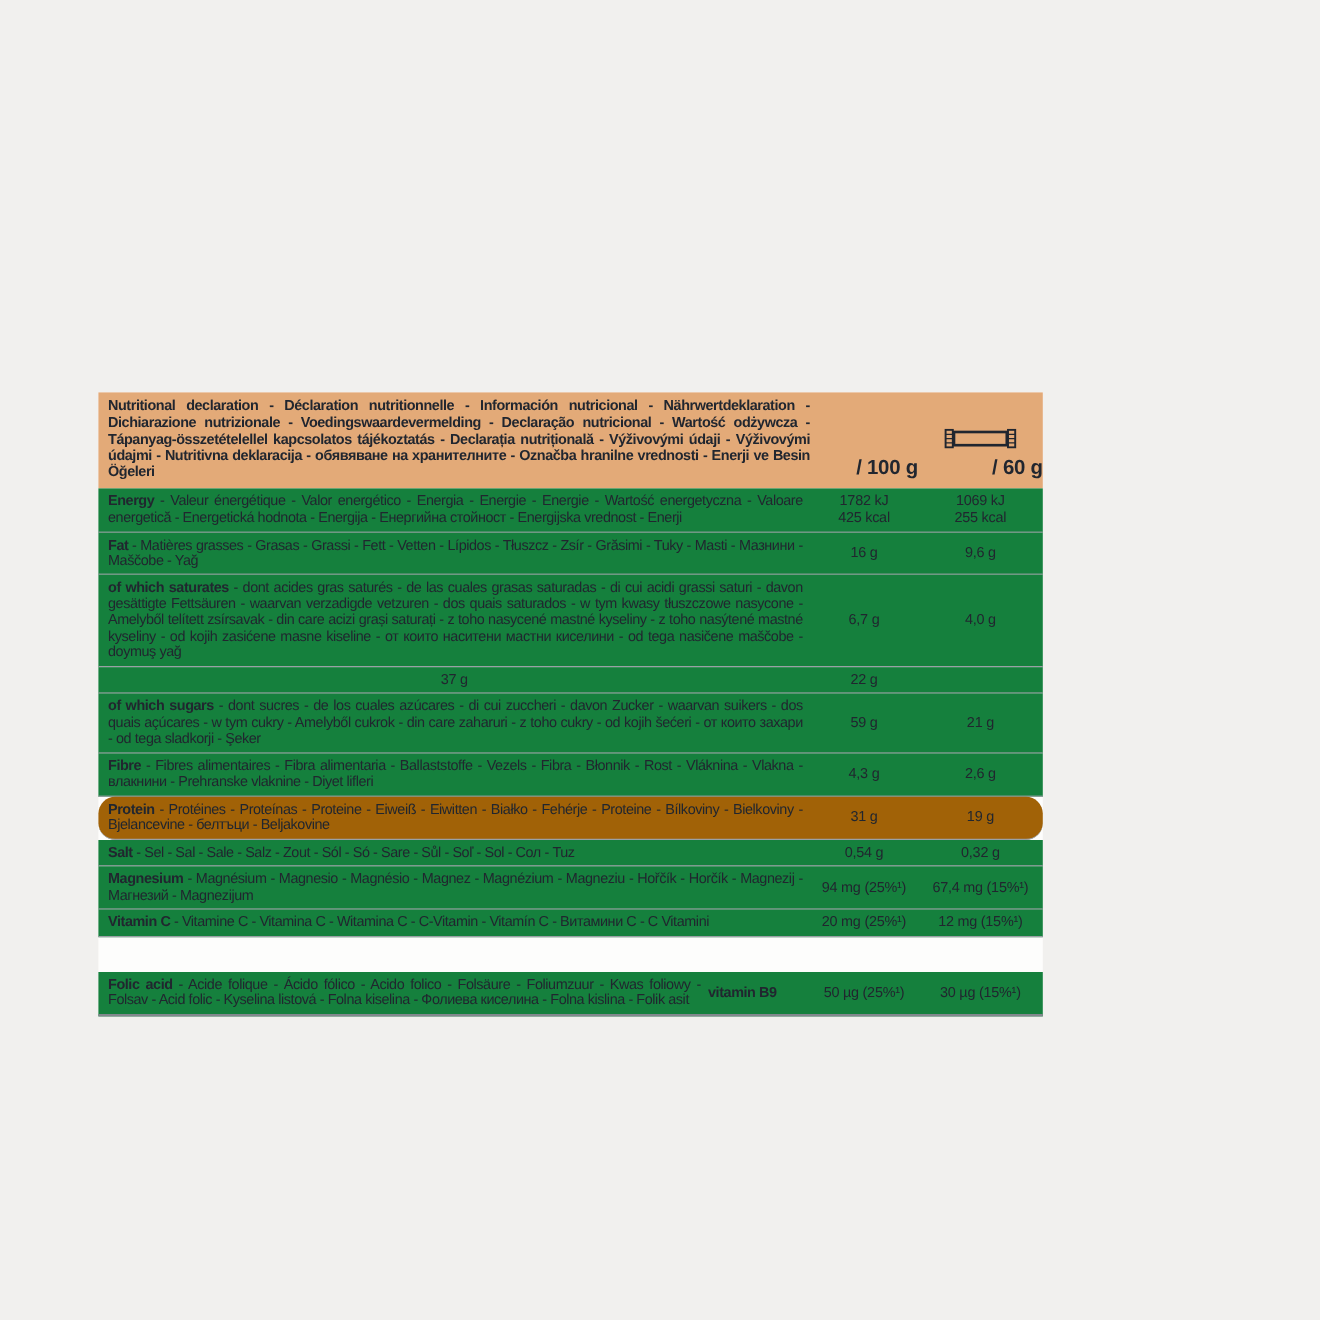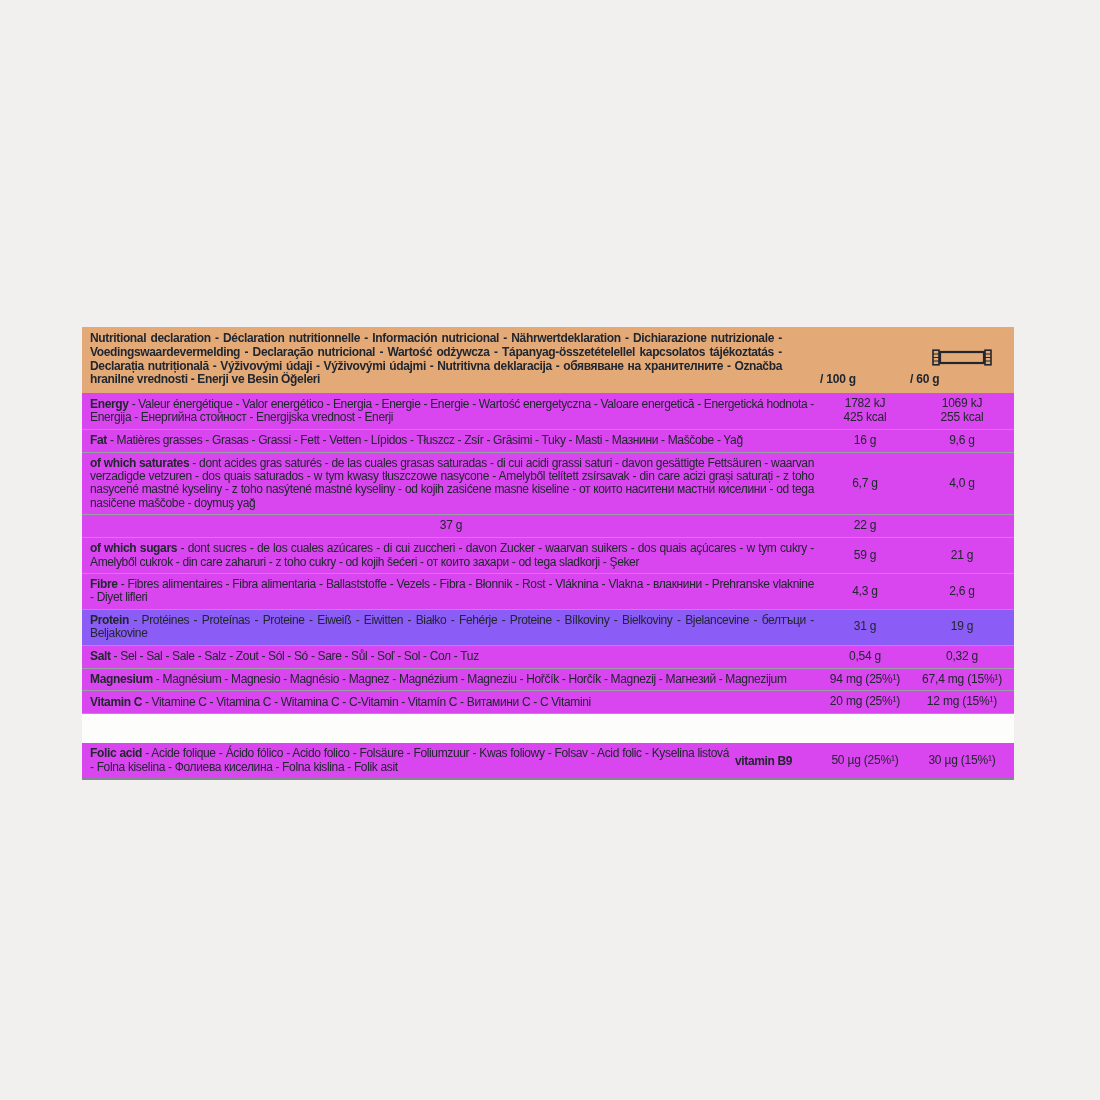--- a/index.html
+++ b/index.html
@@ -6,61 +6,61 @@
   body{
     width:1100px;height:1100px;
     background:#f1f0ee;
     font-family:"Liberation Sans","DejaVu Sans",sans-serif;
     color:#21262f;
     position:relative;
   }
   .table-wrap{
     position:absolute;
     left:82px;top:327px;
-    width:932px;
+    width:787px;
     background:#fdfdfc;
     font-size:12px;
     letter-spacing:-0.35px;
   }
   
   .band{
     display:grid;
     grid-template-columns:1fr 90px 104px;
     align-items:end;
     min-height:57px;
     box-sizing:border-box;
     padding:5px 0 6px 8px;
   }
   .band-title{
     font-weight:700;
     line-height:1.15;
     max-width:692px;
     text-align:justify;
   }
   .band-col{
-    text-align:left;
+    text-align:right;
     font-weight:700;
-    font-size:12px;
+    font-size:17px;
     letter-spacing:-0.2px;
     padding-bottom:1px;
   }
   .band-col .icon{
     display:block;
     margin:0 auto 6px auto;
     width:62px;height:17px;
   }
   
   .row{
     display:grid;
     grid-template-columns:1fr 90px 104px;
     align-items:center;
     border-bottom:1.5px solid #9aa0a5;
     box-sizing:border-box;
     padding:4px 0;
-    background:#d946ef;
+    background:#15803d;
   }
   .row.with-extra{grid-template-columns:1fr 85px 90px 104px;margin-top:29px;}
   .row.highlight{background:#f2cfa3;border-bottom:1.5px solid #9aa0a5;}
   .row:last-child{border-bottom:2px solid #83888e;}
   .label{
     padding-left:8px;
     line-height:1.12;
     text-align:justify;
     padding-right:6px;
   }
@@ -127,21 +127,21 @@
       <div class="row">
         <div class="label"><span class="lead">of which sugars</span><span> - dont sucres - de los cuales azúcares - di cui zuccheri - davon Zucker - waarvan suikers - dos quais açúcares - w tym cukry - Amelyből cukrok - din care zaharuri - z toho cukry - od kojih šećeri - от които захари - od tega sladkorji - Şeker</span></div>
         <div class="val">59 g</div>
         <div class="val">21 g</div>
       </div>
       <div class="row">
         <div class="label"><span class="lead">Fibre</span><span> - Fibres alimentaires - Fibra alimentaria - Ballaststoffe - Vezels - Fibra - Błonnik - Rost - Vláknina - Vlakna - влакнини - Prehranske vlaknine - Diyet lifleri</span></div>
         <div class="val">4,3 g</div>
         <div class="val">2,6 g</div>
       </div>
-      <div class="row highlight" style="background: #8b5cf6;">
+      <div class="row highlight" style="background: #a16207; border-radius: 14px;">
         <div class="label"><span class="lead">Protein</span><span> - Protéines - Proteínas - Proteine - Eiweiß - Eiwitten - Białko - Fehérje - Proteine - Bílkoviny - Bielkoviny - Bjelancevine - белтъци - Beljakovine</span></div>
         <div class="val">31 g</div>
         <div class="val">19 g</div>
       </div>
       <div class="row">
         <div class="label"><span class="lead">Salt</span><span> - Sel - Sal - Sale - Salz - Zout - Sól - Só - Sare - Sůl - Soľ - Sol - Сол - Tuz</span></div>
         <div class="val">0,54 g</div>
         <div class="val">0,32 g</div>
       </div>
       <div class="row">

